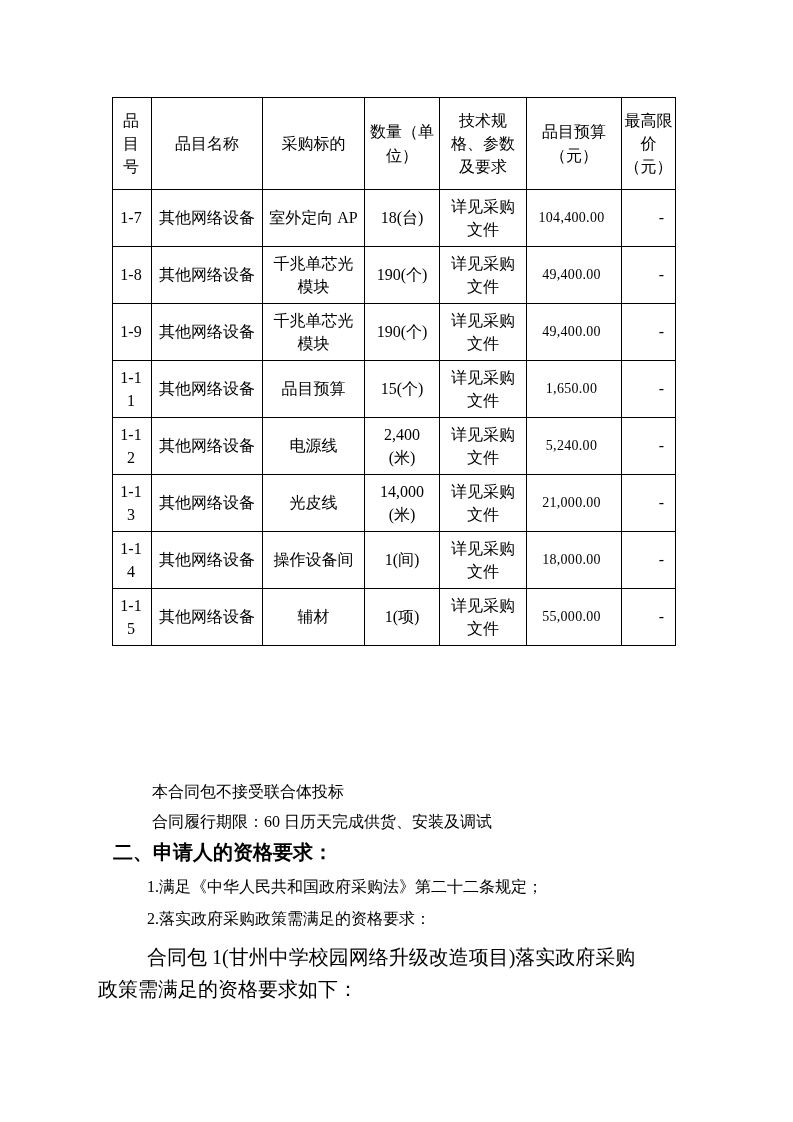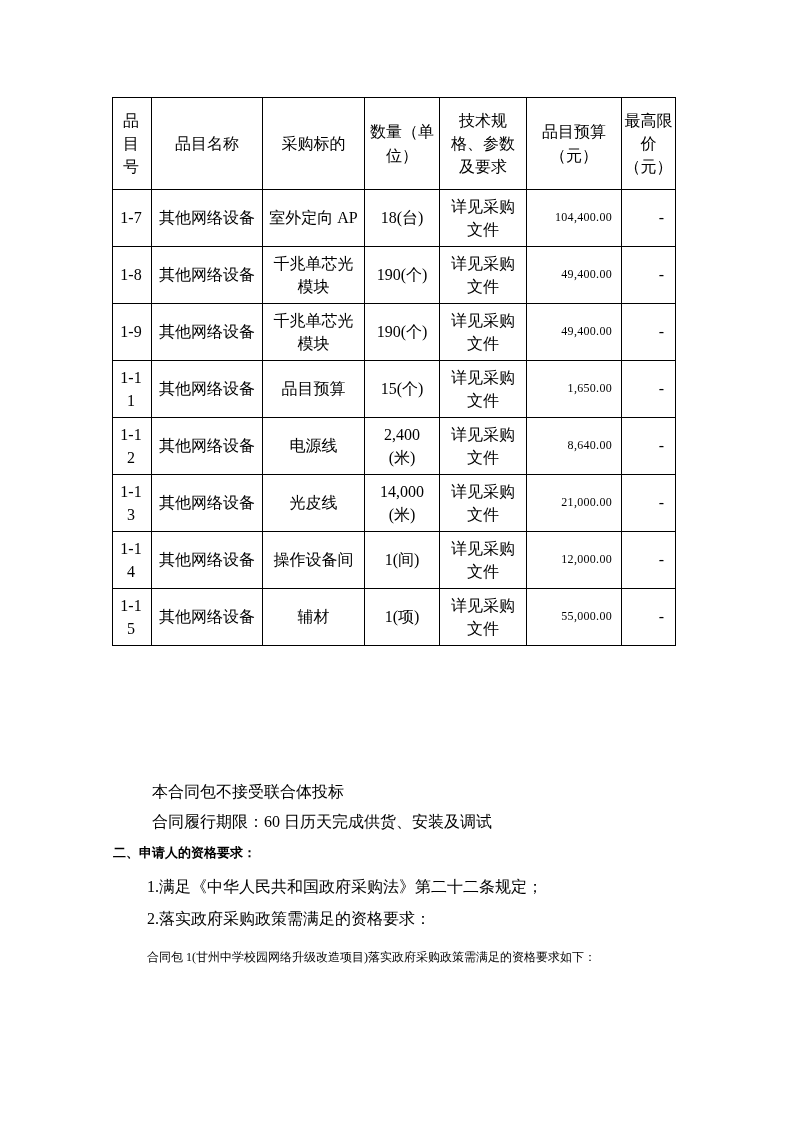--- a/index.html
+++ b/index.html
@@ -31,50 +31,50 @@
     padding: 2px 4px;
     line-height: 1.45;
     overflow: hidden;
   }
   .items-table thead tr { height: 92px; }
   .items-table tbody tr { height: 57px; }
 
   th.h1, td.c1 { padding-left: 5px; padding-right: 7px; }
   td.c1 { word-break: break-all; }
   td.c6 {
-    text-align: right;
+    text-align: center;
     padding-right: 9px;
-    font-size: 12px;
+    font-size: 14px;
     white-space: nowrap;
     letter-spacing: 0.3px;
   }
   td.c7 { text-align: right; padding-right: 11px; padding-left: 1px; }
   th.h7 { padding-left: 1px; padding-right: 1px; margin-left: 30px; }
 
   
   .textline { position: absolute; font-size: 16px; line-height: 20px; white-space: nowrap; }
   .note1 { left: 152px; top: 782px; }
   .note2 { left: 152px; top: 812px; }
   .section-heading {
     position: absolute;
     left: 113px;
     top: 842px;
-    font-size: 13px;
+    font-size: 20px;
     font-weight: 700;
     line-height: 21px;
     white-space: nowrap;
   }
   .req1 { left: 147px; top: 877px; }
   .req2 { left: 147px; top: 909px; }
   .detail {
     position: absolute;
     left: 98px;
     top: 941px;
     width: 556px;
-    font-size: 12px;
+    font-size: 20px;
     line-height: 32px;
     text-indent: 49px;
     white-space: normal;
   }
 </style>
 </head>
 <body>
 
 <div class="page">
 
@@ -135,39 +135,39 @@
       <td class="c5">详见采购文件</td>
       <td class="c6">1,650.00</td>
       <td class="c7">-</td>
     </tr>
         <tr>
       <td class="c1">1-12</td>
       <td class="c2">其他网络设备</td>
       <td class="c3">电源线</td>
       <td class="c4">2,400 (米)</td>
       <td class="c5">详见采购文件</td>
-      <td class="c6">8,640.00</td>
+      <td class="c6">5,240.00</td>
       <td class="c7">-</td>
     </tr>
         <tr>
       <td class="c1">1-13</td>
       <td class="c2">其他网络设备</td>
       <td class="c3">光皮线</td>
       <td class="c4">14,000 (米)</td>
       <td class="c5">详见采购文件</td>
       <td class="c6">21,000.00</td>
       <td class="c7">-</td>
     </tr>
         <tr>
       <td class="c1">1-14</td>
       <td class="c2">其他网络设备</td>
       <td class="c3">操作设备间</td>
       <td class="c4">1(间)</td>
       <td class="c5">详见采购文件</td>
-      <td class="c6">12,000.00</td>
+      <td class="c6">18,000.00</td>
       <td class="c7">-</td>
     </tr>
         <tr>
       <td class="c1">1-15</td>
       <td class="c2">其他网络设备</td>
       <td class="c3">辅材</td>
       <td class="c4">1(项)</td>
       <td class="c5">详见采购文件</td>
       <td class="c6">55,000.00</td>
       <td class="c7">-</td>

